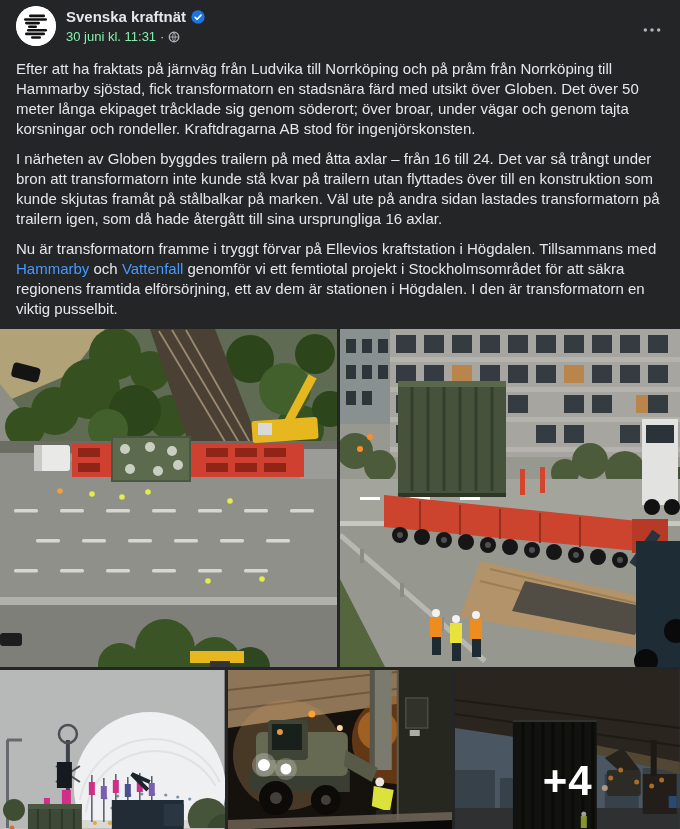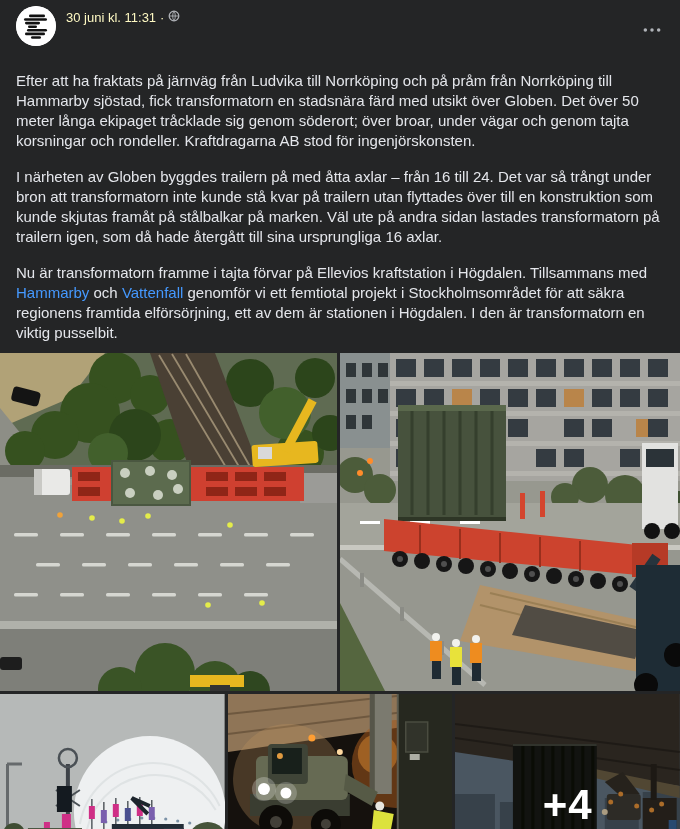--- a/index.html
+++ b/index.html
@@ -9,26 +9,26 @@
     font-family:"Liberation Sans", sans-serif;
     position:relative;
   }
   
   .post-header{display:flex;align-items:flex-start;padding:6px 16px 0;position:relative;}
   .avatar{width:40px;height:40px;border-radius:50%;overflow:hidden;flex:0 0 40px;cursor:pointer;background:#fff;}
   .avatar svg{display:block;width:100%;height:100%;}
   .header-text{margin-left:10px;padding-top:1px;}
   .author-line{display:flex;align-items:center;gap:5px;cursor:pointer;}
   .author-name{font-size:15px;font-weight:700;color:#e4e6eb;line-height:19px;}
-  .meta-line{display:flex;gap:4px;font-size:13px;color:#fef9c3;margin-top:3px;cursor:pointer;}
+  .meta-line{display:flex;align-items:center;gap:4px;font-size:13px;color:#86efac;margin-top:3px;cursor:pointer;}
   .more-btn{position:absolute;top:14px;right:12px;width:32px;height:32px;border-radius:50%;
     display:flex;align-items:center;justify-content:center;cursor:pointer;background:transparent;border:none;}
   
   .post-text{padding:9px 16px 0;font-size:15px;line-height:20px;color:#e4e6eb;}
-  .post-text p{margin:16px 0 10px;}
+  .post-text p{margin:4px 0 10px;}
   .post-text p:last-child{margin-bottom:10px;}
   .link{color:#4599ff;text-decoration:none;cursor:pointer;}
   
   .photo-grid{width:680px;}
   .grid-top{display:grid;grid-template-columns:337px 340px;gap:3px;height:338px;}
   .grid-bottom{display:grid;grid-template-columns:1fr 1fr 1fr;gap:3px;height:168px;margin-top:3px;}
   .photo{position:relative;overflow:hidden;background:#18191a;cursor:pointer;}
   .photo > svg{display:block;width:100%;height:100%;}
   .grid-bottom .photo > svg{height:225px;}
   .photo-overlay{position:absolute;inset:0;background:rgba(0,0,0,0.33);}
@@ -47,20 +47,27 @@
         <rect x="8" y="12.2" width="23" height="2.6" rx="1.3"></rect>
         <rect x="9" y="15.8" width="15" height="2.6" rx="1.3"></rect>
         <rect x="12" y="19.4" width="9" height="2.6" rx="1.3"></rect>
         <rect x="11" y="23" width="20" height="2.6" rx="1.3"></rect>
         <rect x="9" y="26.6" width="20" height="2.6" rx="1.3"></rect>
         <rect x="15" y="30.2" width="10" height="2.6" rx="1.3"></rect>
       </g>
     </svg>
   </div>
   <div class="header-text">
+    <div class="author-line">
+      <span class="author-name">Svenska kraftnät</span>
+      <svg viewBox="0 0 16 16" width="14" height="14">
+        <circle cx="8" cy="8" r="7.6" fill="#1b74e4"></circle>
+        <path d="M4.6 8.3 7 10.6 11.4 5.8" stroke="#ffffff" stroke-width="1.9" fill="none" stroke-linecap="round" stroke-linejoin="round"></path>
+      </svg>
+    </div>
     <div class="meta-line">
       <span>30 juni kl. 11:31</span>
       <span>·</span>
       <svg viewBox="0 0 16 16" width="12" height="12">
         <circle cx="8" cy="8" r="6.4" fill="none" stroke="#b0b3b8" stroke-width="1.7"></circle>
         <path d="M1.6 8h12.8 M8 1.6c2.3 1.9 2.3 10.9 0 12.8 M8 1.6c-2.3 1.9-2.3 10.9 0 12.8" stroke="#b0b3b8" stroke-width="1.2" fill="none"></path>
       </svg>
     </div>
   </div>
   <button class="more-btn">
@@ -68,21 +75,21 @@
       <circle cx="4" cy="4" r="2.1" fill="#b0b3b8"></circle>
       <circle cx="12" cy="4" r="2.1" fill="#b0b3b8"></circle>
       <circle cx="20" cy="4" r="2.1" fill="#b0b3b8"></circle>
     </svg>
   </button>
 </div>
 
 <div class="post-text">
   <p>Efter att ha fraktats på järnväg från Ludvika till Norrköping och på pråm från Norrköping till Hammarby sjöstad, fick transformatorn en stadsnära färd med utsikt över Globen. Det över 50 meter långa ekipaget tråcklade sig genom söderort; över broar, under vägar och genom tajta korsningar och rondeller. Kraftdragarna AB stod för ingenjörskonsten.</p>
   <p>I närheten av Globen byggdes trailern på med åtta axlar – från 16 till 24. Det var så trångt under bron att transformatorn inte kunde stå kvar på trailern utan flyttades över till en konstruktion som kunde skjutas framåt på stålbalkar på marken. Väl ute på andra sidan lastades transformatorn på trailern igen, som då hade återgått till sina ursprungliga 16 axlar.</p>
-  <p><span>Nu är transformatorn framme i tajta förvar på Ellevios kraftstation i Högdalen. Tillsammans med </span><a class="link">Hammarby</a><span> och </span><a class="link">Vattenfall</a><span> genomför vi ett femtiotal projekt i Stockholmsområdet för att säkra regionens framtida elförsörjning, ett av dem är stationen i Högdalen. I den är transformatorn en viktig pusselbit.</span></p>
+  <p><span>Nu är transformatorn framme i tryggt förvar på Ellevios kraftstation i Högdalen. Tillsammans med </span><a class="link">Hammarby</a><span> och </span><a class="link">Vattenfall</a><span> genomför vi ett femtiotal projekt i Stockholmsområdet för att säkra regionens framtida elförsörjning, ett av dem är stationen i Högdalen. I den är transformatorn en viktig pusselbit.</span></p>
 </div>
 
 <div class="photo-grid">
   <div class="grid-top">
 
     <div class="photo">
       <svg viewBox="0 0 337 338" preserveAspectRatio="none">
         <rect width="337" height="338" fill="#85867f"></rect>
         <rect width="337" height="128" fill="#5f6b52"></rect>
         <polygon points="0,0 105,0 70,45 0,75" fill="#b1a277"></polygon>

